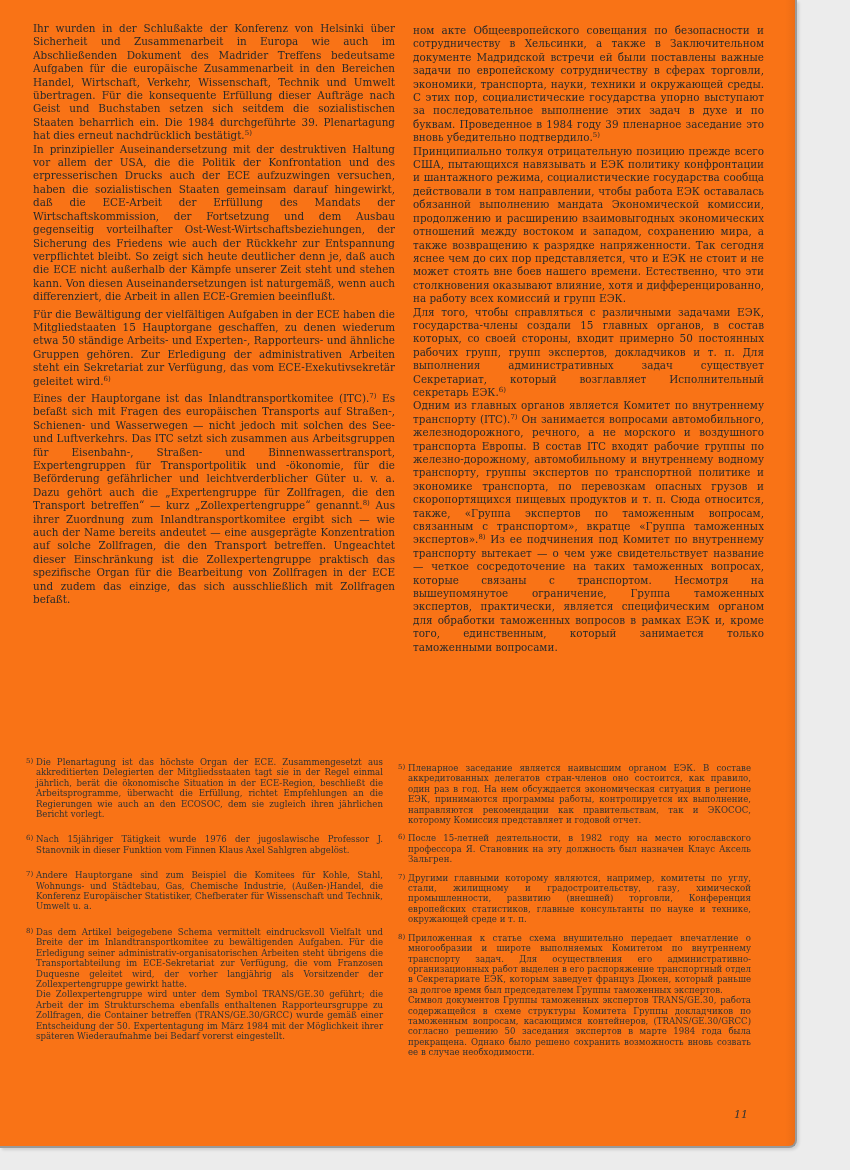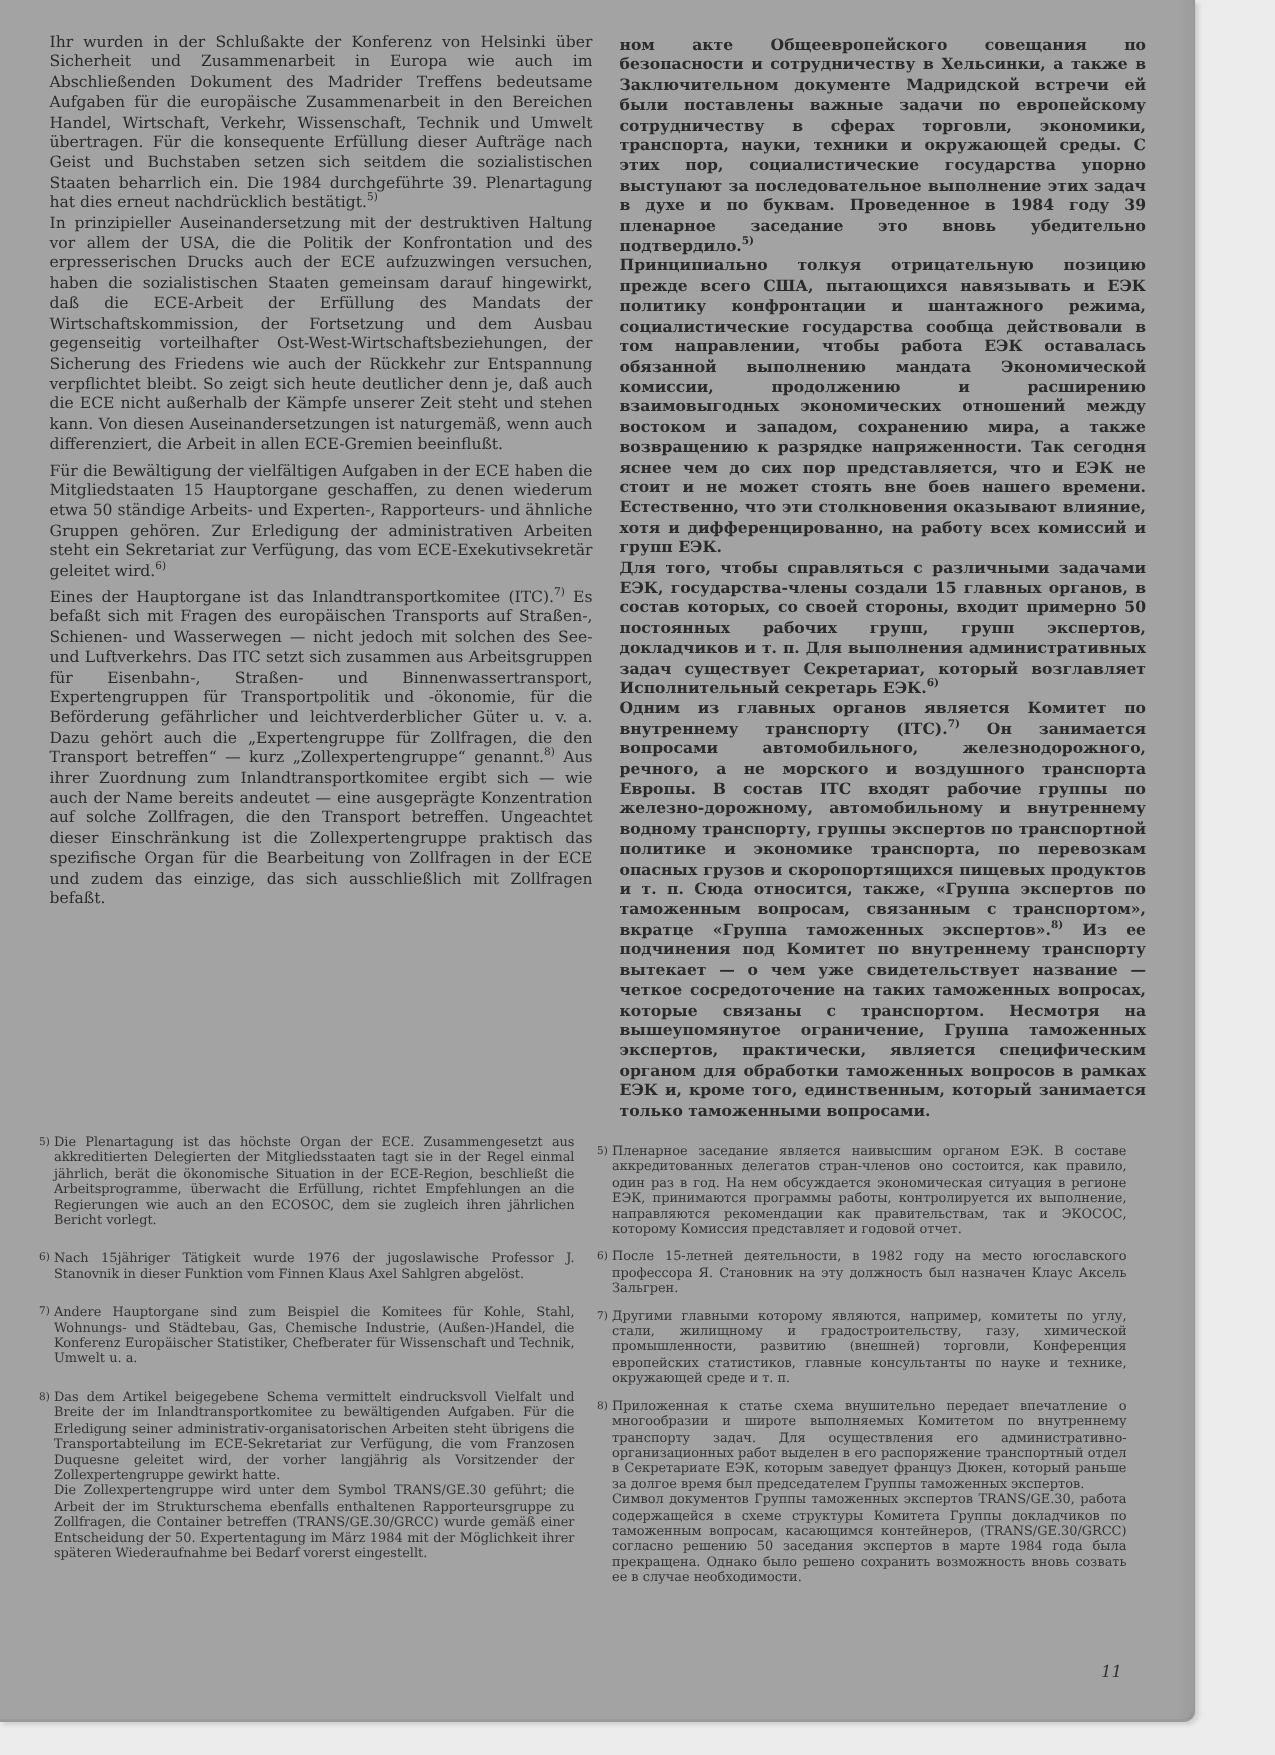--- a/index.html
+++ b/index.html
@@ -4,37 +4,37 @@
 <style>
   html, body { margin: 0; padding: 0; }
   body {
     width: 850px; height: 1170px; position: relative; overflow: hidden;
     background: #ececec;
     font-family: "DejaVu Serif", "Liberation Serif", serif;
     color: #2a2a2a;
   }
   .page {
     position: absolute; left: 0; top: 0; width: 795px; height: 1146px;
-    background: #a3a3a3;
+    background: #f97316;
     border-right: 2px solid #9a9a9a;
     border-bottom: 2px solid #9a9a9a;
     border-bottom-right-radius: 8px;
     box-shadow: 2px 2px 3px rgba(0,0,0,0.12);
   }
   .page:after {
     content: ""; position: absolute; right: 0; top: 0; width: 10px; height: 100%;
     background: linear-gradient(to right, rgba(0,0,0,0), rgba(0,0,0,0.05));
   }
   .col {
     position: absolute;
     font-size: 10.4px; line-height: 13.4px;
     text-align: justify; hyphens: manual;
   }
   .col-de { left: 33px; top: 22px; width: 362px; }
-  .col-ru { left: 413px; top: 24px; width: 351px; font-weight: bold; }
+  .col-ru { left: 413px; top: 24px; width: 351px; }
   .col p { margin: 0; text-indent: 0; }
   .col p.gap { margin-top: 4px; }
   sup { font-size: 7px; line-height: 0; vertical-align: super; }
   .fn-col {
     position: absolute;
     font-size: 8.6px; line-height: 10.4px;
     text-align: justify; color: #333;
   }
   .fn-de { left: 26px; top: 757px; width: 357px; }
   .fn-ru { left: 398px; top: 763px; width: 353px; }

